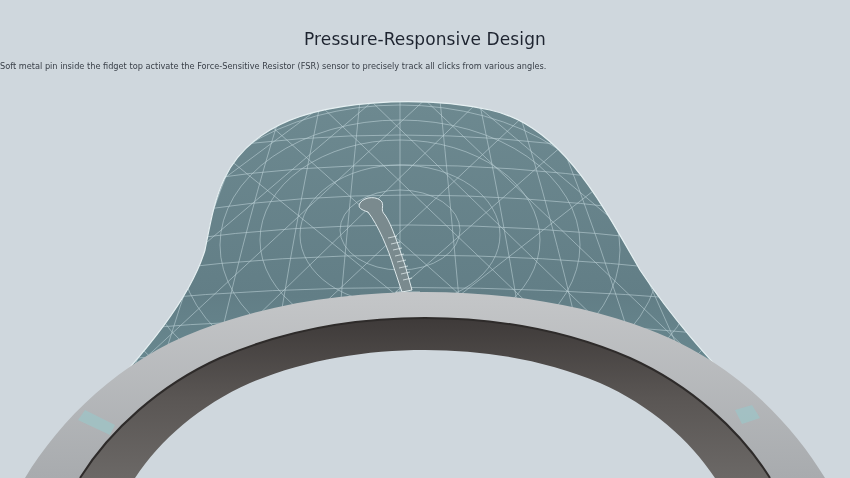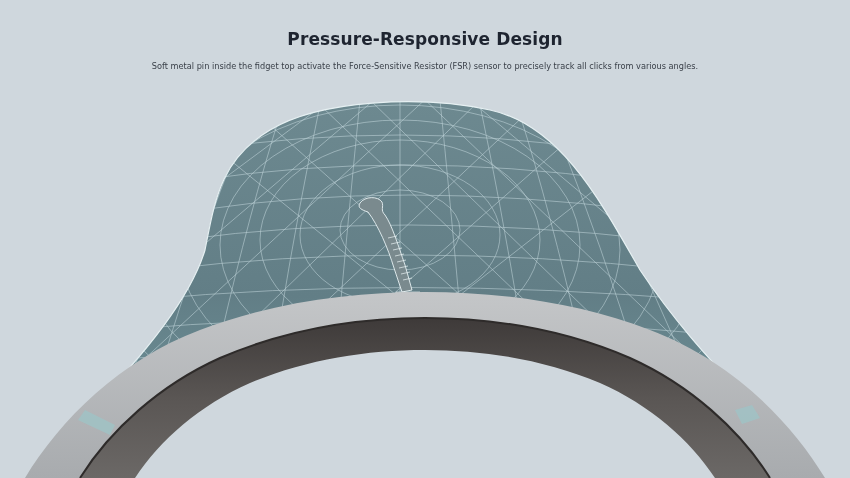--- a/index.html
+++ b/index.html
@@ -4,26 +4,26 @@
   <style>
     html, body { margin: 0; padding: 0; }
     body {
       width: 850px; height: 478px; overflow: hidden;
       background: #cfd7dd;
       position: relative;
       font-family: "DejaVu Sans", sans-serif;
     }
     .title {
       position: absolute; left: 0; top: 29px; width: 850px;
-      text-align: center; font-size: 17px; font-weight: bold;
+      text-align: center; font-size: 17px; font-weight: normal;
       color: #1e2430; letter-spacing: 0.1px;
     }
     .subtitle {
       position: absolute; left: 0; top: 61px; width: 850px;
-      text-align: center; font-size: 8.2px;
+      font-size: 8.2px;
       color: #3a4049;
     }
     .illustration {
       position: absolute; left: 0; top: 0; width: 850px; height: 478px;
     }
   </style>
 </head>
 <body>
 
 <svg class="illustration" viewBox="0 0 850 478" xmlns="http://www.w3.org/2000/svg">

